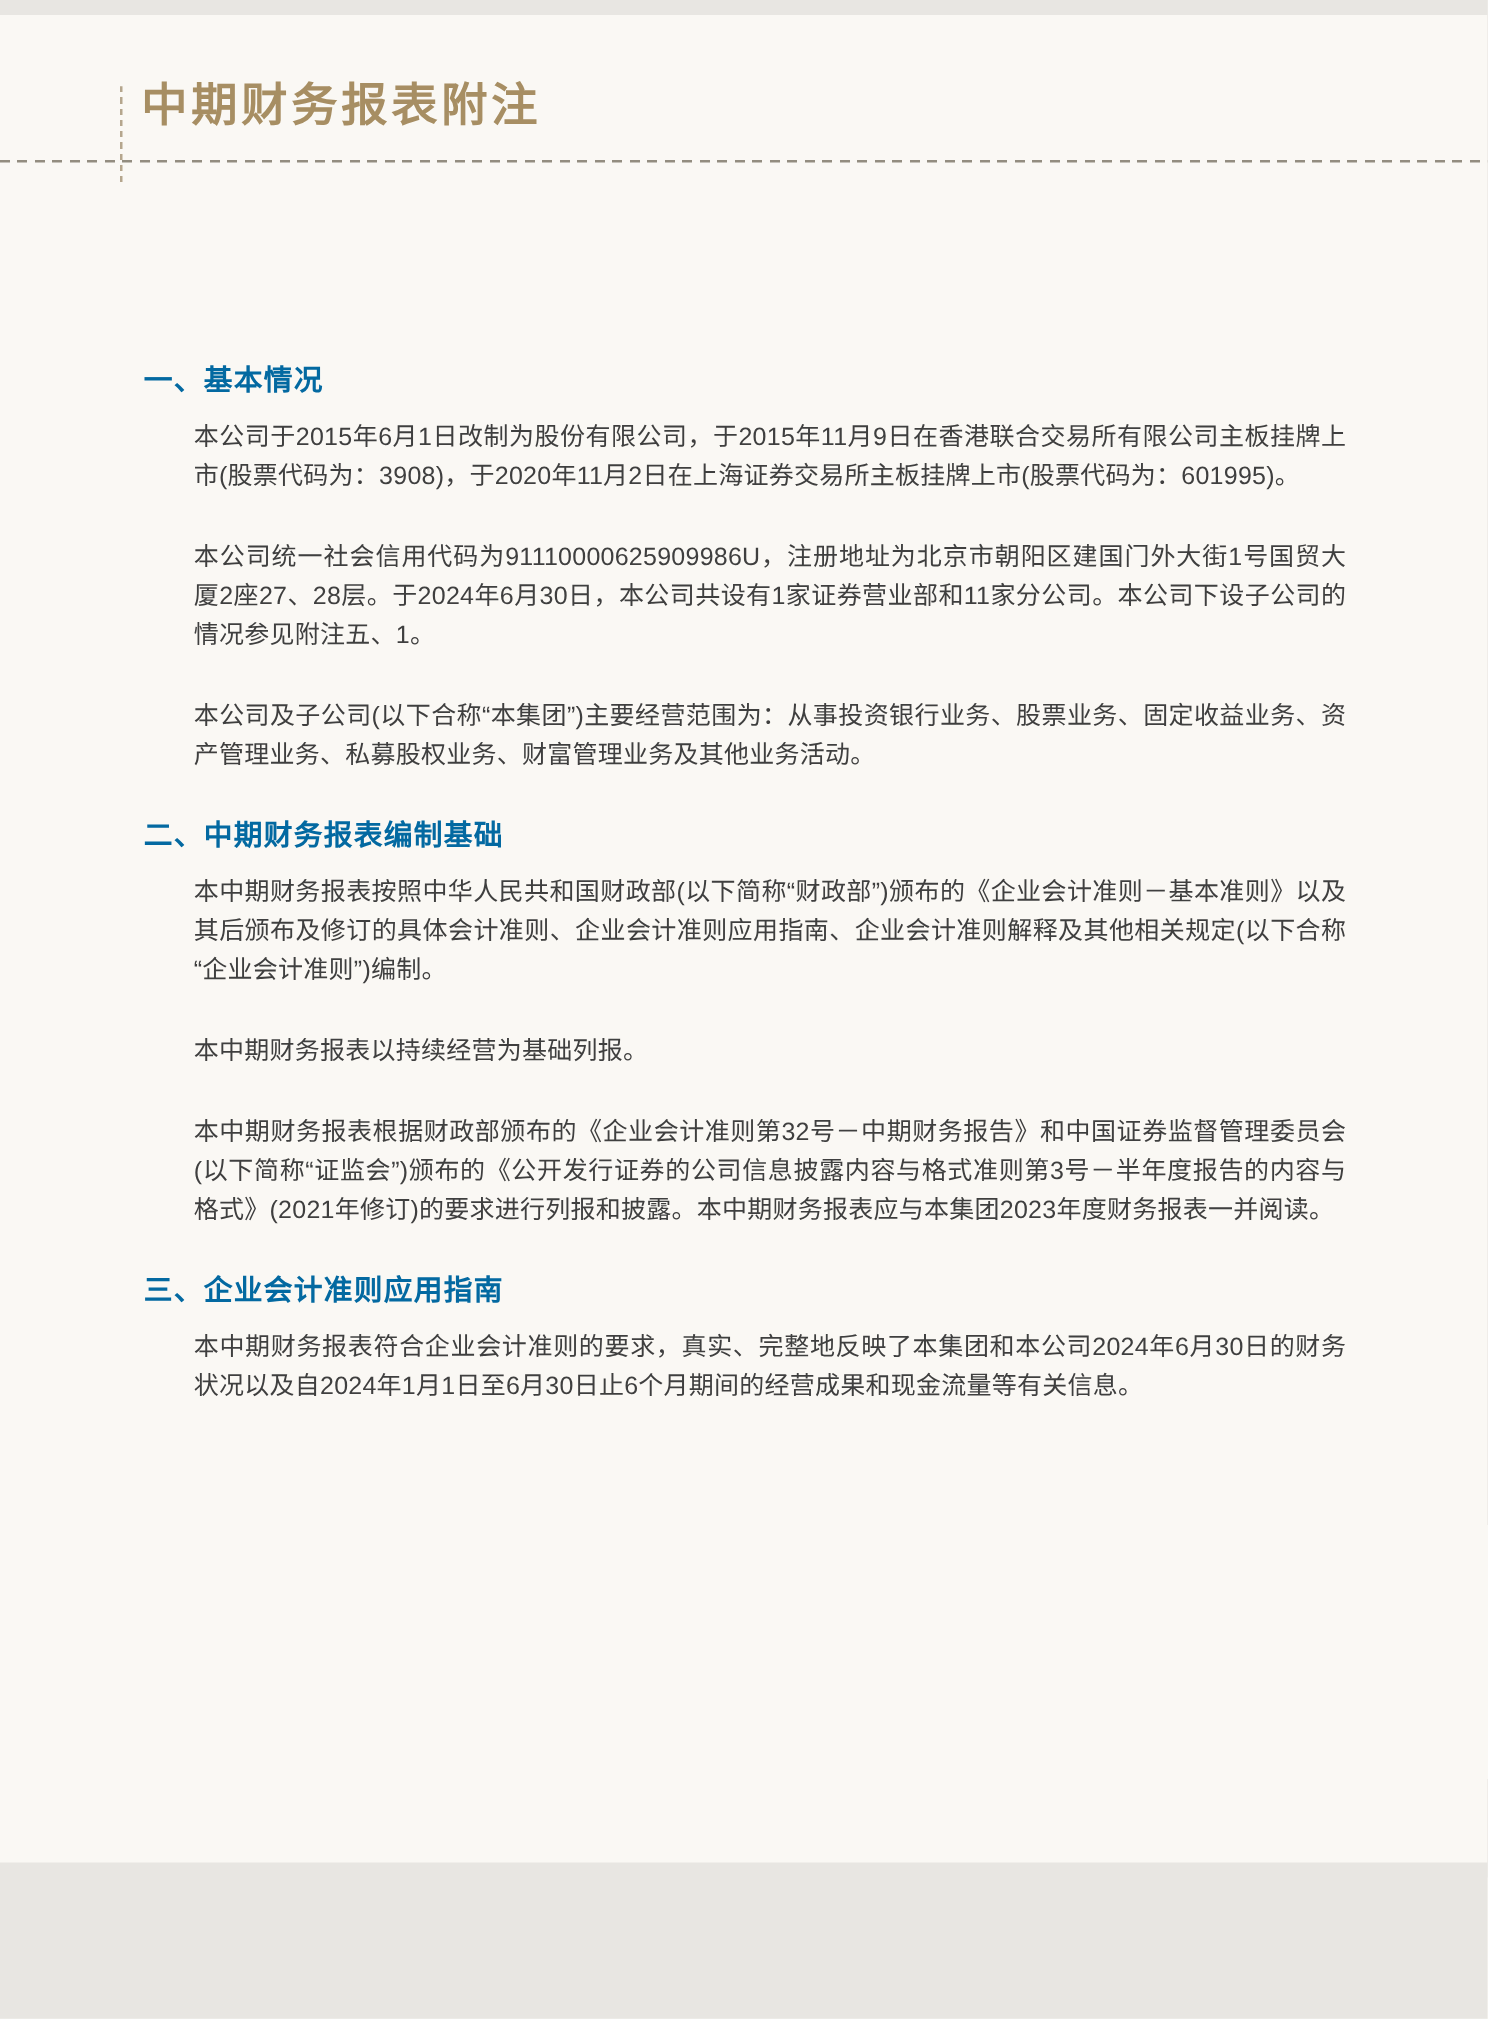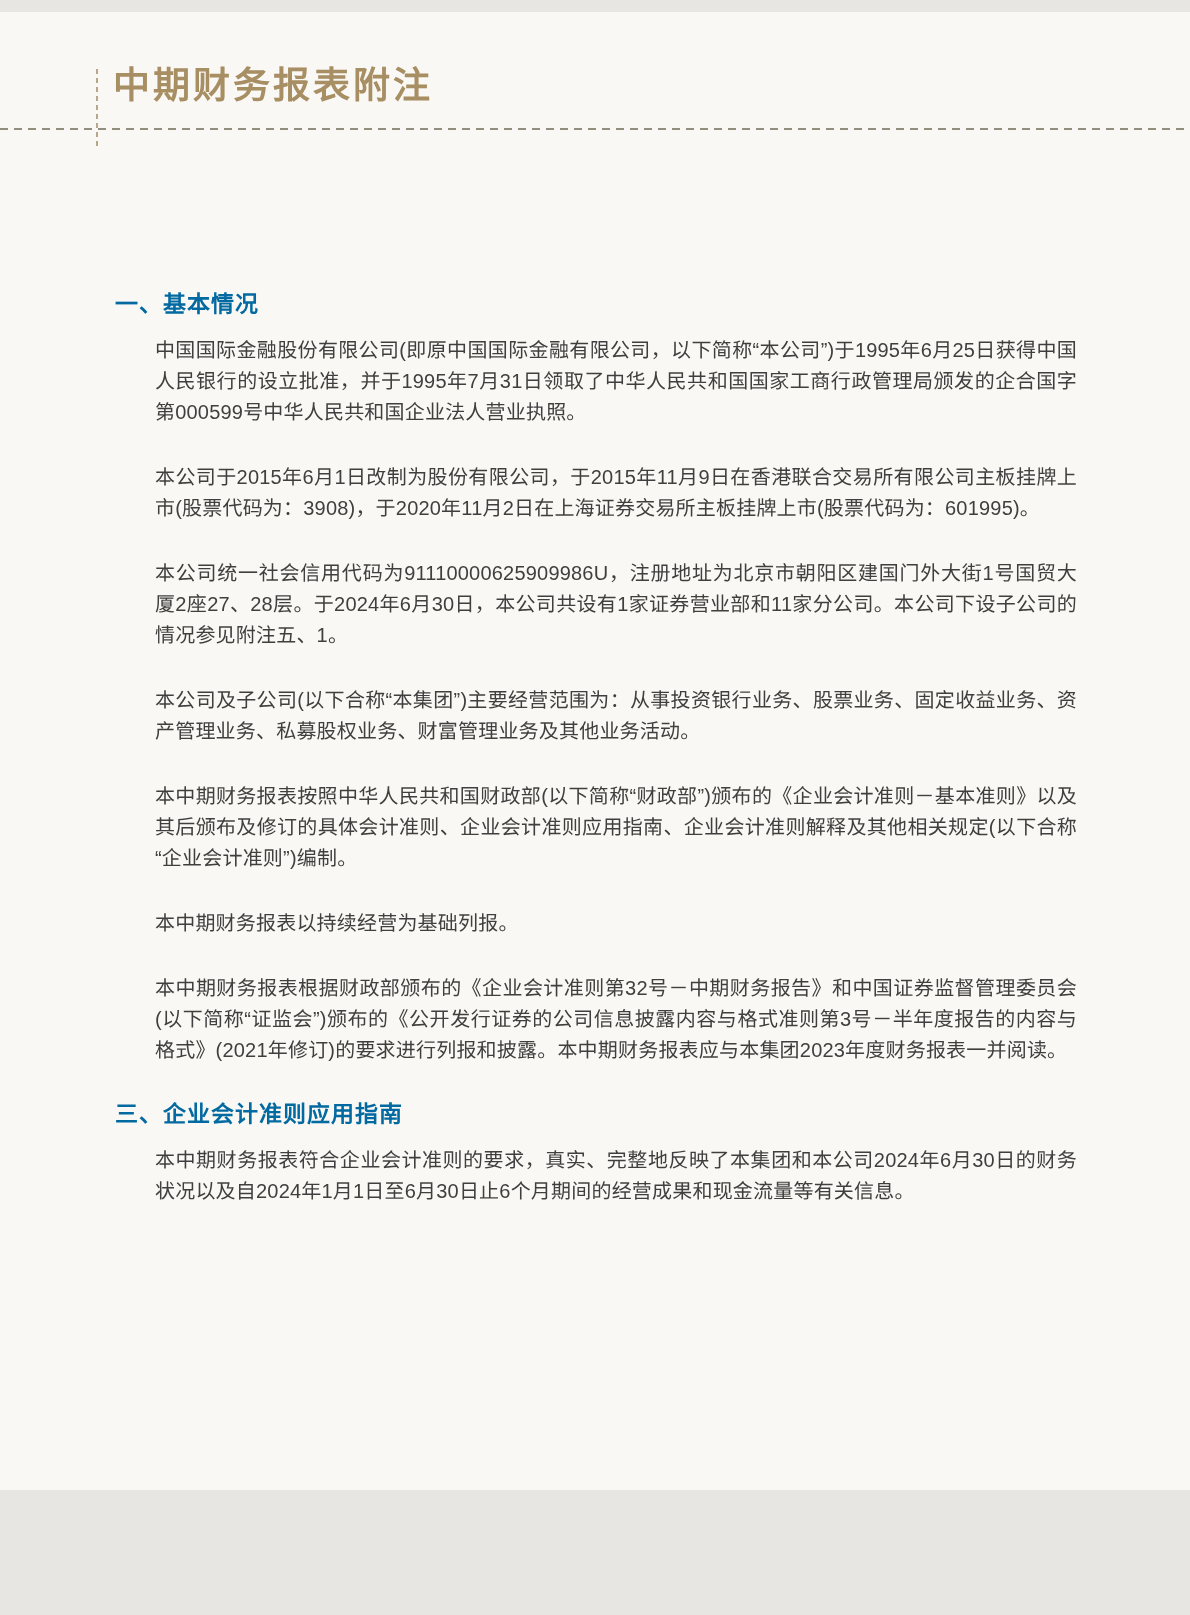--- a/index.html
+++ b/index.html
@@ -110,28 +110,28 @@
 
   <div class="v-dash"></div>
   <h1 class="title">中期财务报表附注</h1>
   <div class="h-dash"></div>
 
   <main class="content">
 
     <section>
       <h2 class="section-heading">一、基本情况</h2>
       <div class="sec-body">
-        <p>中国国际金融股份有限公司(即原中国国际金融有限公司，以下简称“本公司”)于1995年6月25日获得中国人民银行的设立批准，并于1995年7月31日领取了中华人民共和国国家工商行政管理局颁发的企合国字第000599号中华人民共和国企业法人营业执照。</p>
         <p>本公司于2015年6月1日改制为股份有限公司，于2015年11月9日在香港联合交易所有限公司主板挂牌上市(股票代码为：3908)，于2020年11月2日在上海证券交易所主板挂牌上市(股票代码为：601995)。</p>
         <p>本公司统一社会信用代码为91110000625909986U，注册地址为北京市朝阳区建国门外大街1号国贸大厦2座27、28层。于2024年6月30日，本公司共设有1家证券营业部和11家分公司。本公司下设子公司的情况参见附注五、1。</p>
         <p>本公司及子公司(以下合称“本集团”)主要经营范围为：从事投资银行业务、股票业务、固定收益业务、资产管理业务、私募股权业务、财富管理业务及其他业务活动。</p>
       </div>
     </section>
 
     <section>
+      <h2 class="section-heading">二、中期财务报表编制基础</h2>
       <div class="sec-body">
         <p>本中期财务报表按照中华人民共和国财政部(以下简称“财政部”)颁布的《企业会计准则－基本准则》以及其后颁布及修订的具体会计准则、企业会计准则应用指南、企业会计准则解释及其他相关规定(以下合称“企业会计准则”)编制。</p>
         <p>本中期财务报表以持续经营为基础列报。</p>
         <p>本中期财务报表根据财政部颁布的《企业会计准则第32号－中期财务报告》和中国证券监督管理委员会(以下简称“证监会”)颁布的《公开发行证券的公司信息披露内容与格式准则第3号－半年度报告的内容与格式》(2021年修订)的要求进行列报和披露。本中期财务报表应与本集团2023年度财务报表一并阅读。</p>
       </div>
     </section>
 
     <section>
       <h2 class="section-heading">三、企业会计准则应用指南</h2>
       <div class="sec-body">

